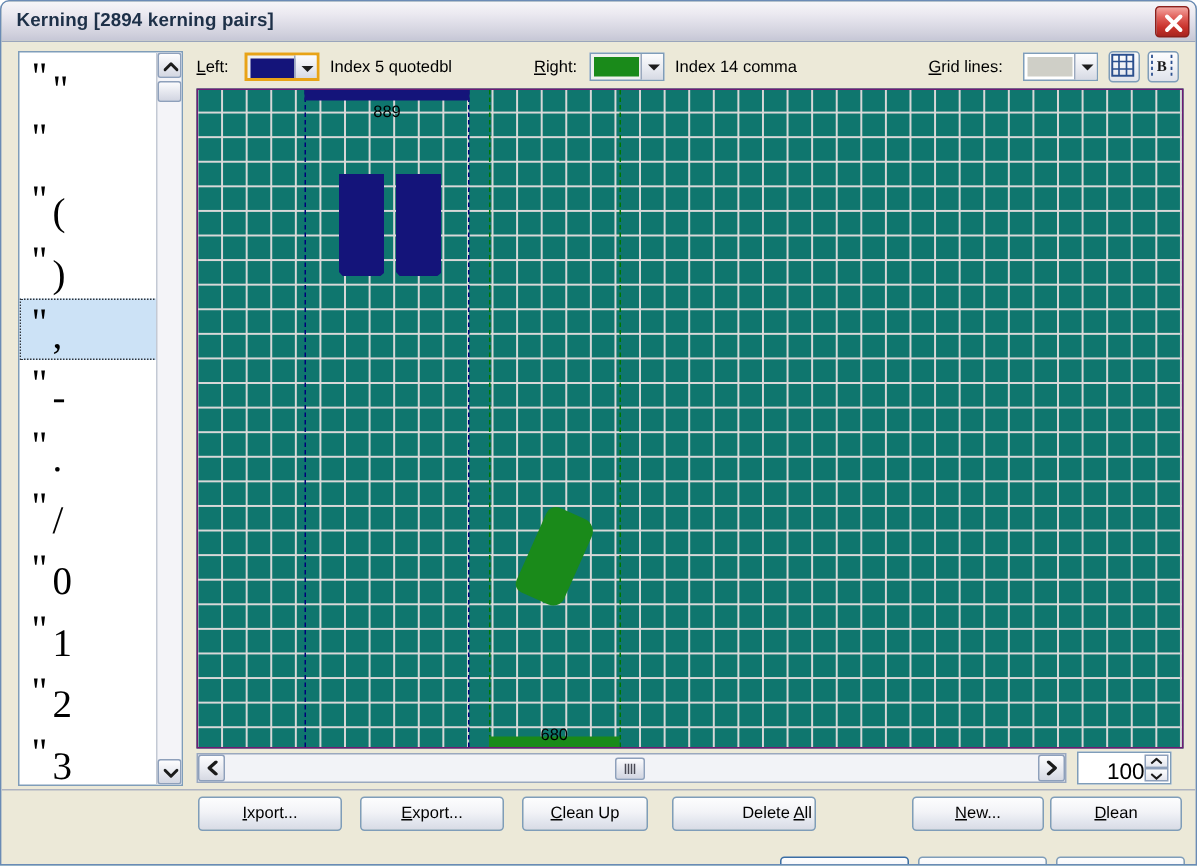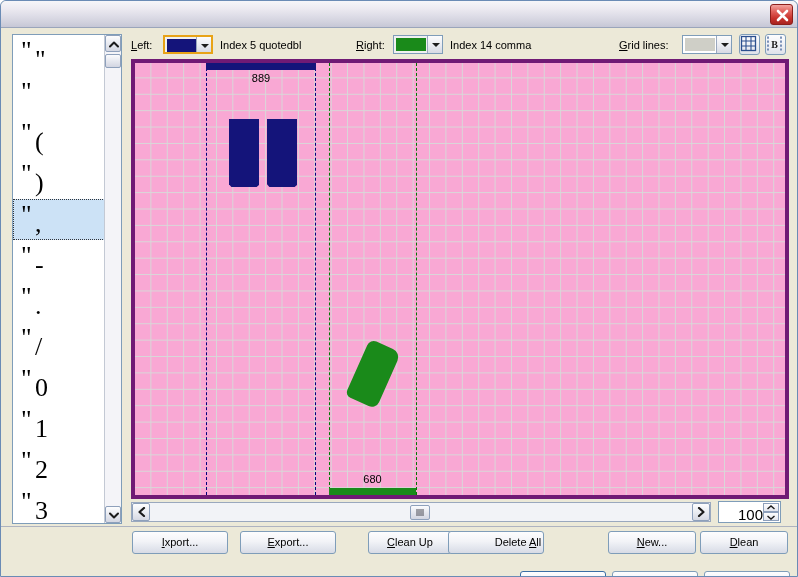--- a/index.html
+++ b/index.html
@@ -194,22 +194,22 @@
     border: 1px solid #7f9db9;
     border-radius: 3px;
     cursor: pointer;
   }
 
   
   .canvas-wrap {
     position: absolute;
     left: 130px; top: 31px;
     width: 658px; height: 440px;
-    background: #f9a8d4;
-    border: 4px solid #701a75;
+    background: #0f766e;
+    border: 1px solid #701a75;
     overflow: hidden;
   }
   .grid {
     position: absolute; left: 0; top: 0;
     width: 100%; height: 100%;
     background-image:
       linear-gradient(to right, #d8d8d8 1px, transparent 1px),
       linear-gradient(to bottom, #d8d8d8 1px, transparent 1px);
     background-size: 16.4px 16.4px;
     background-position: -1px -2px;
@@ -323,20 +323,21 @@
     width: 796px; height: 1px;
     background: #aeb3c0;
   }
 </style>
 </head>
 <body>
 
 <div class="window">
 
   <div class="titlebar">
+    <div class="title-text">Kerning [2894 kerning pairs]</div>
     <div class="close-btn">
       <svg width="15" height="15" viewBox="0 0 15 15">
         <path d="M3 3 L12 12 M12 3 L3 12" stroke="#ffffff" stroke-width="2.6" stroke-linecap="round" fill="none"></path>
       </svg>
     </div>
   </div>
 
   <div class="client">
 
     <div class="pairlist">
@@ -456,21 +457,21 @@
       <div class="vline" style="left:71px;"></div>
       <div class="vline" style="left:180px;"></div>
 
       <div class="vline green" style="left:194px;"></div>
       <div class="vline green" style="left:281px;"></div>
 
       <div class="measure-bar blue" style="left:71px; top:0px; width:110px;"></div>
       <div class="measure-label" style="left:71px; top:9px; width:110px;">889</div>
 
       <div class="measure-bar green" style="left:194px; bottom:0px; width:87px;"></div>
-      <div class="measure-label" style="left:194px; bottom:10px; width:87px;">680</div>
+      <div class="measure-label" style="left:194px; bottom:2px; width:87px;">680</div>
 
       <div class="glyph-blue" style="left:94px; top:56px; width:30px; height:68px;
            clip-path: polygon(0% 0%, 100% 0%, 100% 97%, 92% 100%, 8% 100%, 0% 96%);"></div>
       <div class="glyph-blue" style="left:132px; top:56px; width:30px; height:68px;
            clip-path: polygon(0% 0%, 100% 0%, 100% 97%, 92% 100%, 8% 100%, 0% 96%);"></div>
 
       <div class="glyph-green" style="left:221px; top:280px; width:34px; height:62px;
            transform: rotate(24deg); border-radius: 7px 9px 8px 6px;"></div>
     </div>
 
@@ -507,21 +508,21 @@
         </div>
       </div>
     </div>
 
     <div class="btn" style="left:131px; top:503px; width:96px;">
       <u>I</u><span>xport...</span>
     </div>
     <div class="btn" style="left:239px; top:503px; width:96px;">
       <u>E</u><span>xport...</span>
     </div>
-    <div class="btn" style="left:347px; top:503px; width:84px;margin-left:20px;">
+    <div class="btn" style="left:347px; top:503px; width:84px;">
       <u>C</u><span>lean Up</span>
     </div>
     <div class="btn" style="left:447px; top:503px; width:96px;padding-left:44px;">
       <span>Delete </span><u>A</u><span>ll</span>
     </div>
     <div class="btn" style="left:607px; top:503px; width:88px;">
       <u>N</u><span>ew...</span>
     </div>
     <div class="btn" style="left:699px; top:503px; width:88px;">
       <u>D</u><span>lean</span>

